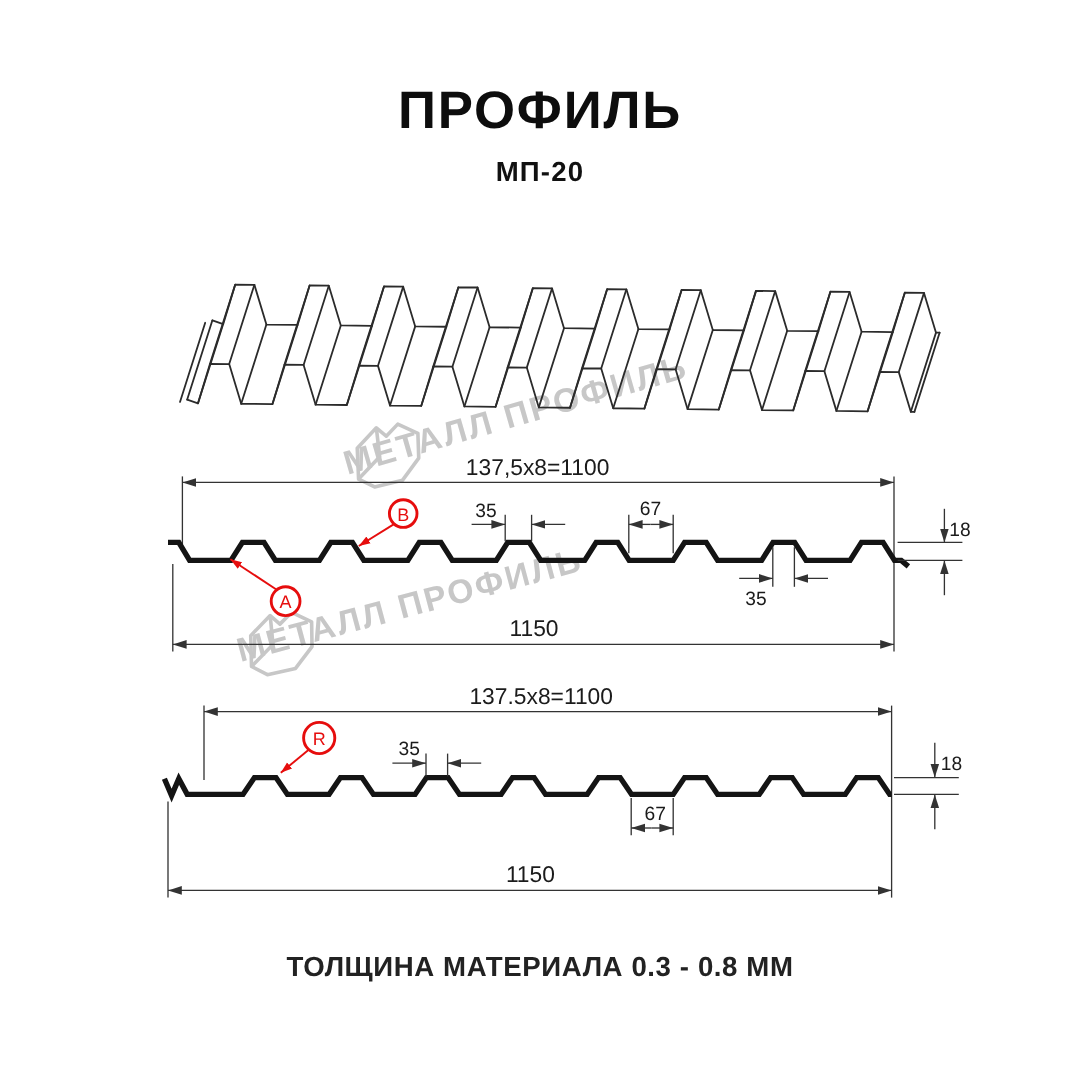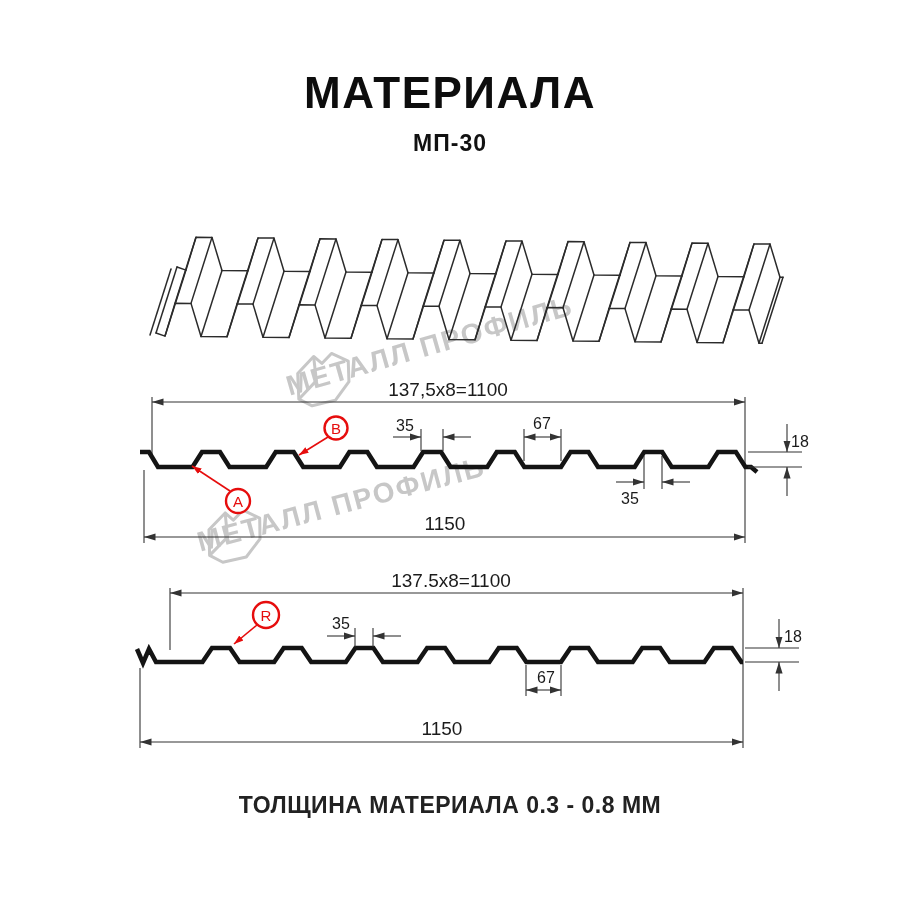--- a/index.html
+++ b/index.html
@@ -23,22 +23,22 @@
   .red{stroke:#e60d0d;stroke-width:2.4;fill:#fff;}
   .redl{stroke:#e60d0d;stroke-width:1.6;fill:none;}
   text{fill:#1b1b1b;font-family:"Liberation Sans",sans-serif;}
   .dt{font-size:19px;}
   .ds{font-size:16px;}
   .ct{font-size:15px;fill:#e60d0d;font-weight:400;}
 </style>
 </head>
 <body>
 
-<div class="title">МАТЕРИАЛА</div>
-<div class="subtitle">МП-30</div>
+<div class="title">ПРОФИЛЬ</div>
+<div class="subtitle">МП-20</div>
 
 <div class="wm wm1">
   <svg width="72" height="60" viewBox="0 0 72 60">
     <path d="M8,45 L14,20 L34,8 L40,17 L52,10 L66,22 L61,42 L43,56 L19,55 Z" fill="none" stroke="#c7c7c7" stroke-width="3" stroke-linejoin="round"></path>
     <path d="M34,8 L30,32 L8,45" fill="none" stroke="#c7c7c7" stroke-width="3" stroke-linejoin="round"></path>
   </svg>
   <span>МЕТАЛЛ ПРОФИЛЬ</span>
 </div>
 <div class="wm wm2">
   <svg width="72" height="60" viewBox="0 0 72 60">

